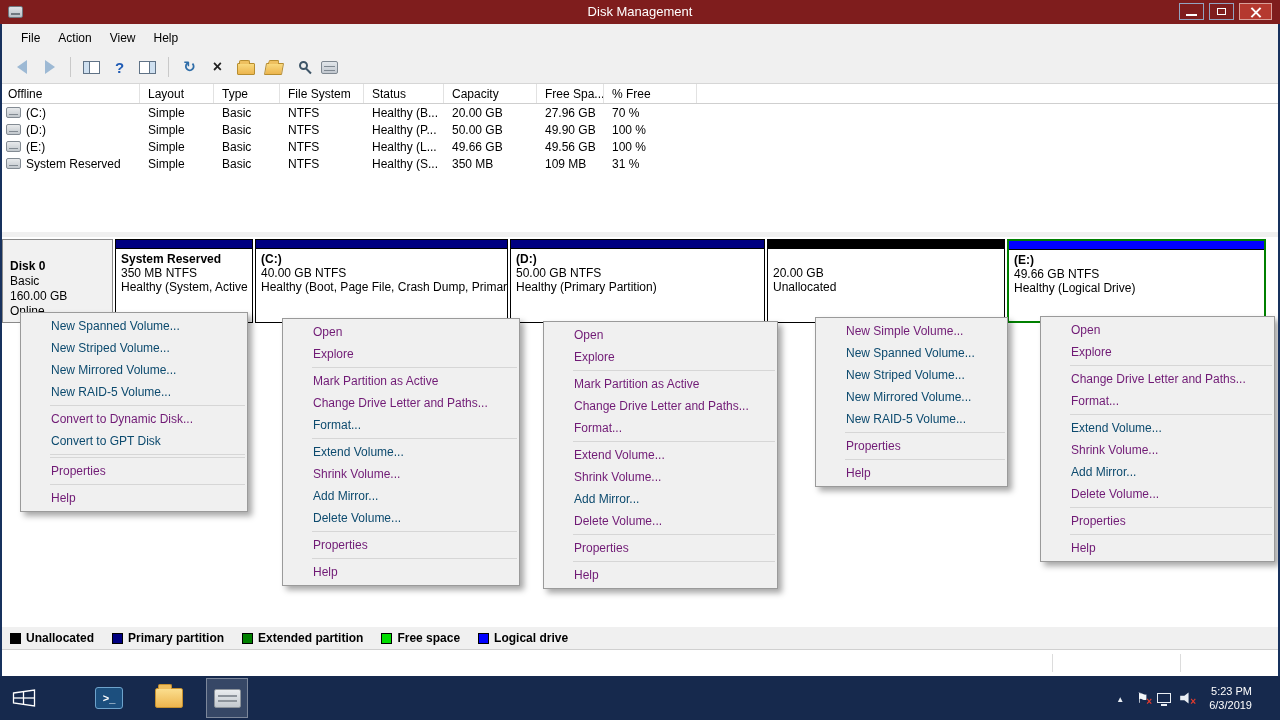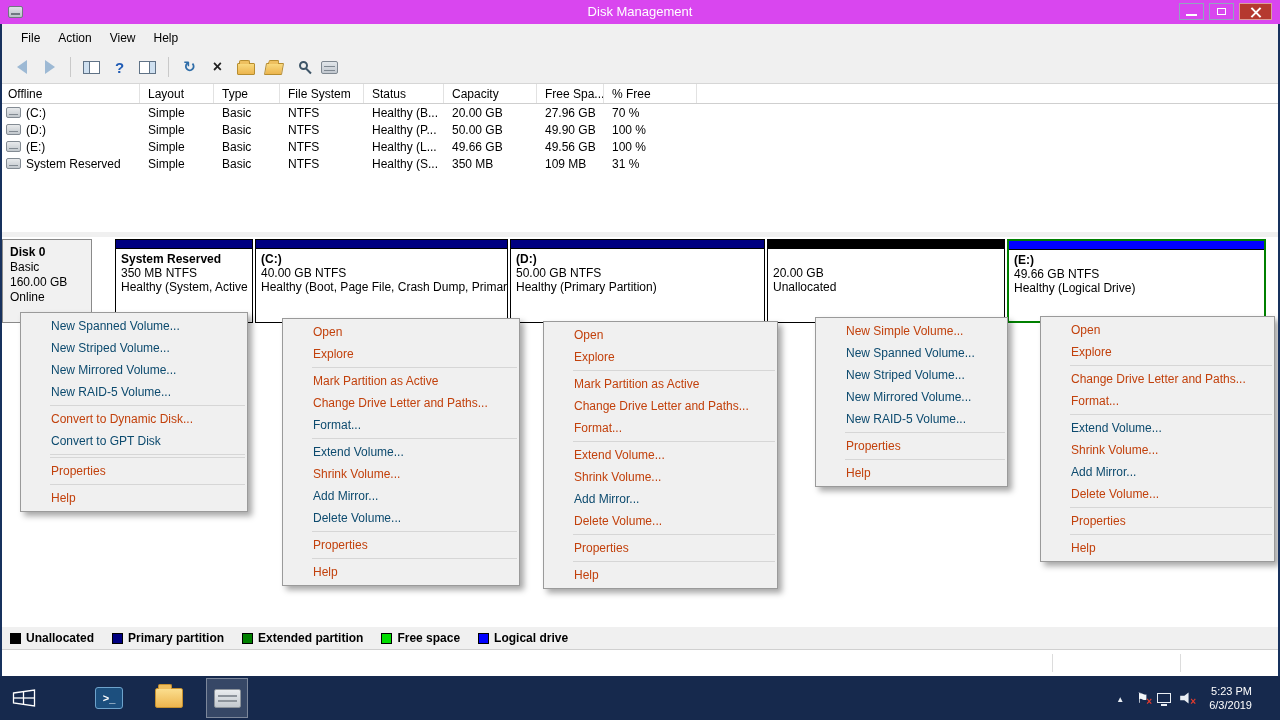--- a/index.html
+++ b/index.html
@@ -52,38 +52,38 @@
   .hc { padding:3px 6px 0 8px; border-right:1px solid #e2e2e2; white-space:nowrap; overflow:hidden; }
   .c0{width:140px}.c1{width:74px}.c2{width:66px}.c3{width:84px}.c4{width:80px}.c5{width:93px}.c6{width:67px}.c7{width:93px}
   .lv-row { display:flex; height:17px; align-items:center; }
   .rc { padding:0 6px 0 8px; white-space:nowrap; overflow:hidden; }
   .rc.first { display:flex; align-items:center; gap:5px; padding-left:6px; }
   .vol-ic { width:15px; height:11px; background:linear-gradient(#e8eaec,#c2c8cd); border:1px solid #838b93; border-radius:2px; flex:0 0 auto; position:relative; }
   .vol-ic::after { content:""; position:absolute; left:2px; right:2px; bottom:2px; height:1px; background:#838b93; }
 
   
   .graphpane { position:absolute; top:237px; left:0; right:0; height:390px; background:#fff; }
-  .disk-label { position:absolute; left:2px; top:2px; width:90px; height:84px; background:#f1f1f1; border:1px solid #8a8a8a; padding:5px 0 0 7px; line-height:15px; }
+  .disk-label { position:absolute; left:2px; top:2px; width:111px; height:84px; background:#f1f1f1; border:1px solid #8a8a8a; padding:19px 0 0 7px; line-height:15px; }
   .dl-name { font-weight:bold; }
   .part { position:absolute; top:2px; height:84px; border:1px solid #000; background:#fff; overflow:hidden; }
   .part .band { height:9px; border-bottom:1px solid #000; background:#000080; }
   .part .pt { padding:3px 5px; line-height:14px; white-space:nowrap; }
   .part .l1 { font-weight:bold; min-height:14px; }
   .part.extended { border-width:2px; border-color:#008000; }
 
   
   .legend { position:absolute; top:627px; left:0; right:0; height:22px; background:#f0f0f0; display:flex; align-items:center; padding-left:10px; gap:18px; }
   .lg-item { display:flex; align-items:center; gap:5px; font-weight:bold; }
   .lg-sq { width:11px; height:11px; border:1px solid #000; }
   .statusbar { position:absolute; top:649px; left:0; right:0; height:27px; background:#fff; border-top:1px solid #d0d0d0; }
   .sb-sep { position:absolute; top:4px; bottom:4px; width:1px; background:#dcdcdc; }
 
   
   .cmenu { position:absolute; background:#f0f0f0; border:1px solid #9a9a9a; box-shadow:4px 4px 6px rgba(0,0,0,0.35); padding:2px 0; z-index:40; }
-  .mi { height:22px; line-height:22px; padding:0 18px 0 30px; white-space:nowrap; color:#c2410c; }
+  .mi { height:22px; line-height:22px; padding:0 18px 0 30px; white-space:nowrap; color:#701a75; }
   .mi.disabled { color:#0c4a6e; }
   .msep { height:1px; background:#d6d6d6; margin:2px 2px 2px 29px; }
 
   
   .frame { position:absolute; top:24px; bottom:44px; width:2px; background:#17315d; z-index:60; }
   .frame.left { left:0; } .frame.right { right:0; }
 
   
   .taskbar { position:absolute; bottom:0; left:0; right:0; height:44px; background:#16294d; z-index:70; }
   .start { position:absolute; left:0; top:0; width:48px; height:44px; display:flex; align-items:center; justify-content:center; }
@@ -104,21 +104,21 @@
   .mon { width:14px; height:10px; border:1px solid #e9eef4; position:relative; }
   .mon::after { content:""; position:absolute; left:3px; bottom:-4px; width:6px; height:2px; background:#e9eef4; }
   .spk { width:12px; height:12px; background:#e9eef4; clip-path:polygon(0 32%,35% 32%,70% 4%,70% 96%,35% 68%,0 68%); }
   .clock { color:#fff; font-size:11px; line-height:14px; text-align:right; margin:0 28px 0 12px; }
 </style>
 </head>
 <body>
 
 <div class="screen">
 
-  <div class="titlebar" style="background: #d946ef;">
+  <div class="titlebar" style="background: #7f1d1d;">
     <div class="win-icon"></div>
     <div class="title">Disk Management</div>
     <div class="controls">
       <div class="ctrl">
           <div class="g-min"></div>
         </div>
       <div class="ctrl">
           <div class="g-max"></div>
         </div>
       <div class="ctrl close" style="background: rgb(181, 57, 47);">

